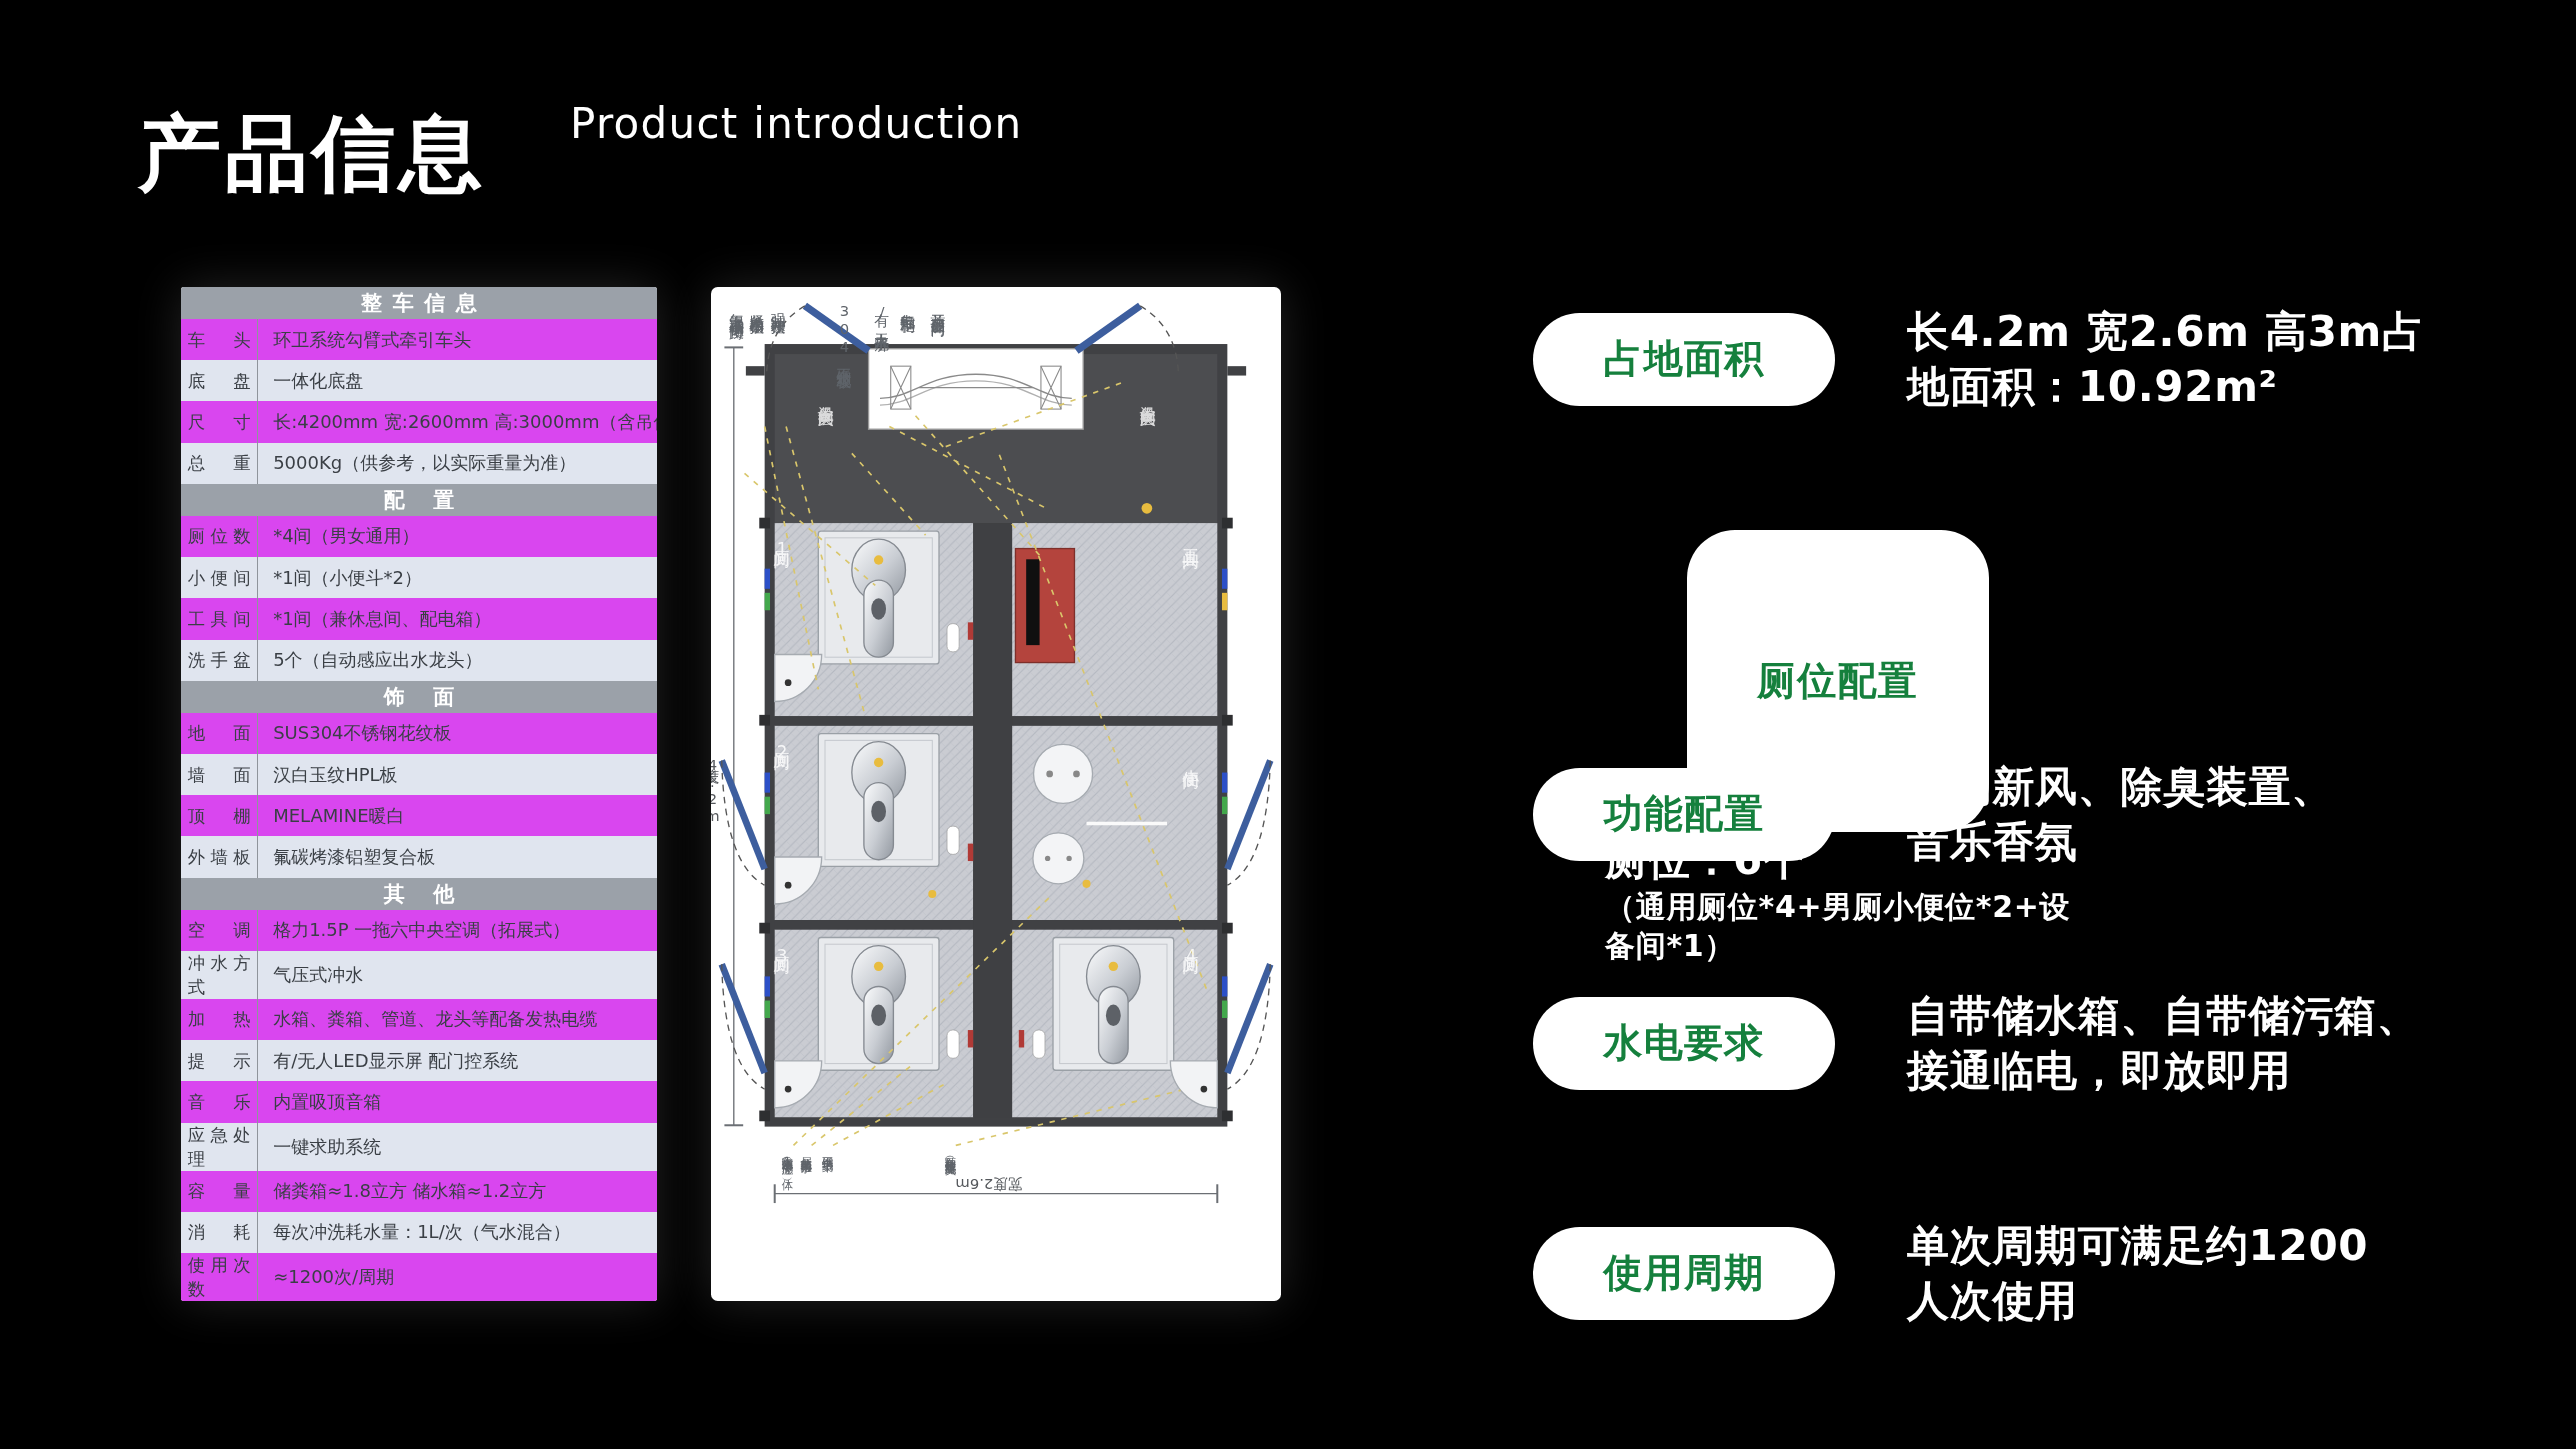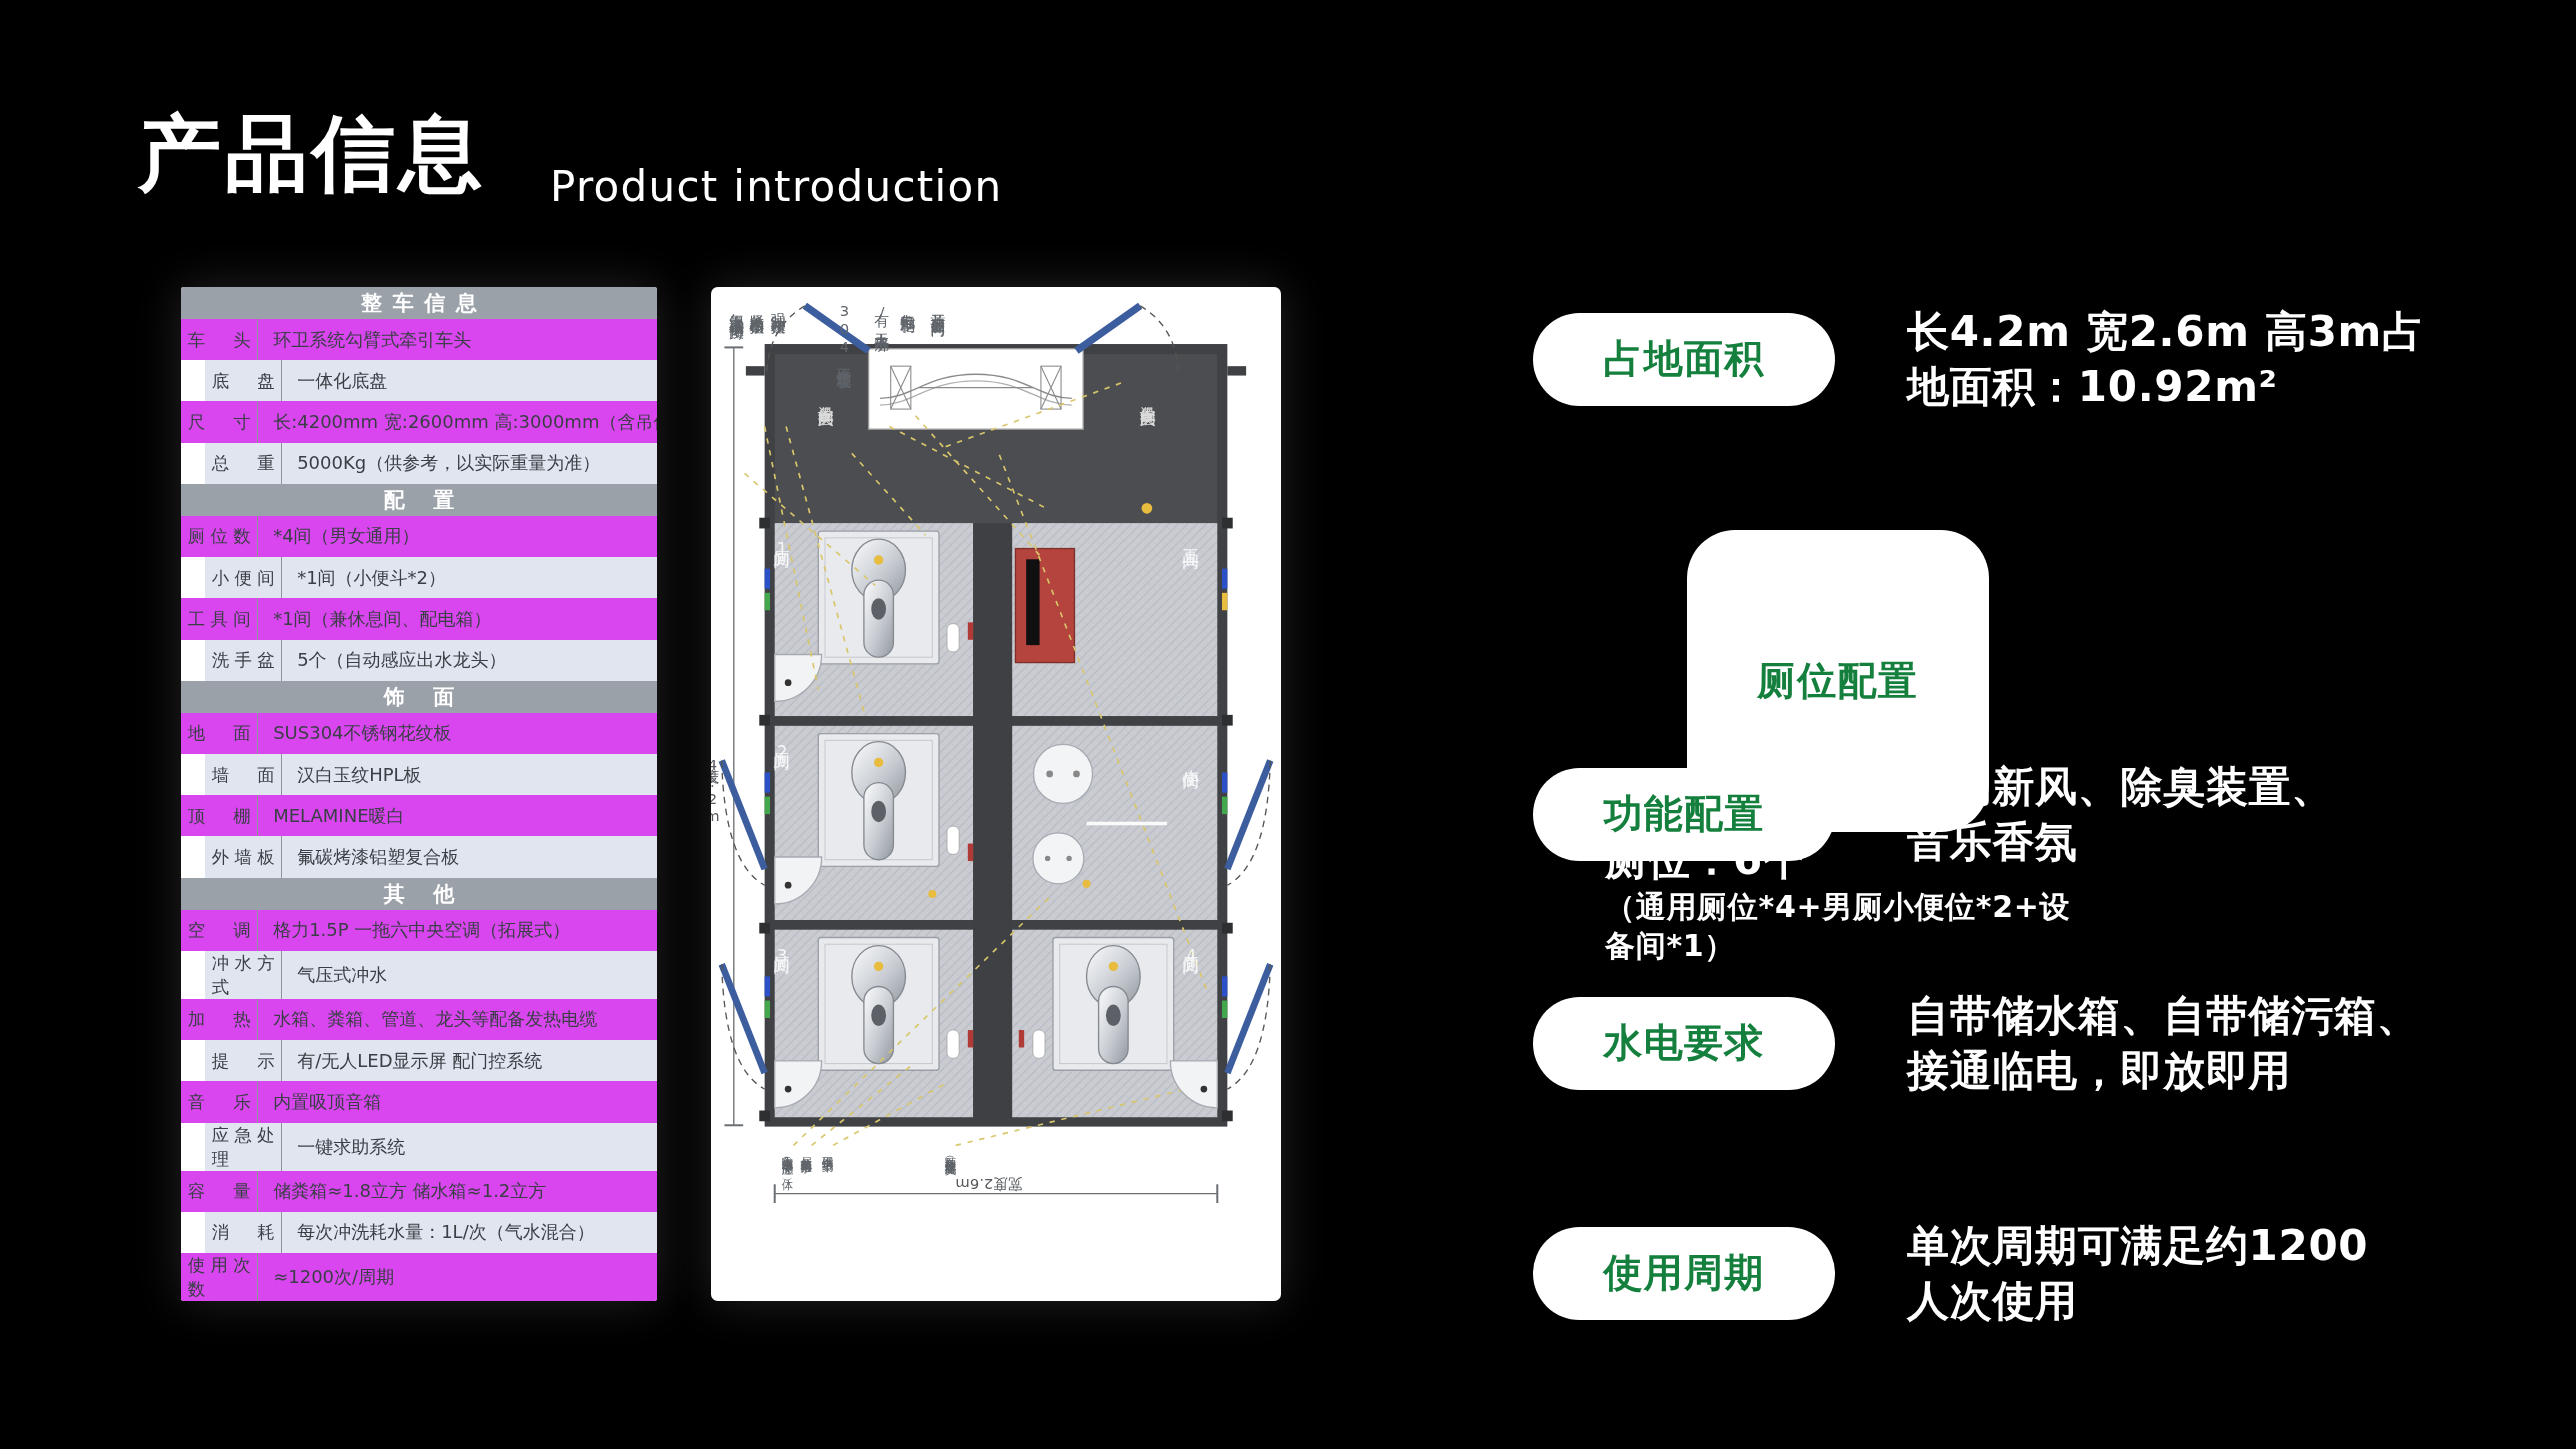--- a/index.html
+++ b/index.html
@@ -2,38 +2,38 @@
 <html style="font-size:10.7px"><head>
 <meta charset="utf-8">
 <style>
   html,body { margin:0; padding:0; background:#000; }
   body {
     width:2576px; height:1449px; position:relative; overflow:hidden;
     font-family:"DejaVu Sans","Liberation Sans",sans-serif;
   }
 
   
-  .page-header { position:absolute; left:138px; top:99px; display:flex; align-items:flex-end; gap:64px; color:#fff; }
+  .page-header { position:absolute; left:138px; top:99px; display:flex; align-items:flex-start; gap:84px; color:#fff; }
   .title-cn { font-size:83px; font-weight:900; letter-spacing:4px; }
   .title-en { font-size:42px; font-weight:500; letter-spacing:1.3px; }
 
   
   .spec-card {
     position:absolute; left:181px; top:287px; width:476px; height:1014px;
     background:#fff; border-radius:2.7px; overflow:hidden;
     display:flex; flex-direction:column;
     box-shadow:0 0 47px rgba(255,255,255,.14);
   }
   .sec-h {
     flex:0 0 32px; background:#9ba1a9; color:#fff;
     font-size:21px; font-weight:bold; letter-spacing:10.7px; text-indent:10.7px;
     display:flex; align-items:center; justify-content:center;
   }
   .t-row { flex:1; display:flex; align-items:stretch; background:#d946ef; }
-  .t-row.alt { background:#e0e5ef;margin-left:24px; }
+  .t-row.alt { background:#e0e5ef; }
   .t-label {
     flex:0 0 63px; padding:0 6.7px; display:flex; align-items:center;
     border-right:1.3px solid #8f949b; color:#3a3f45; font-size:17.4px;
   }
   .t-label span { width:100%; text-align:justify; text-align-last:justify; }
   .t-value {
     flex:1; padding-left:14.8px; display:flex; align-items:center;
     color:#3a3f45; font-size:18px; white-space:nowrap;
   }
 

